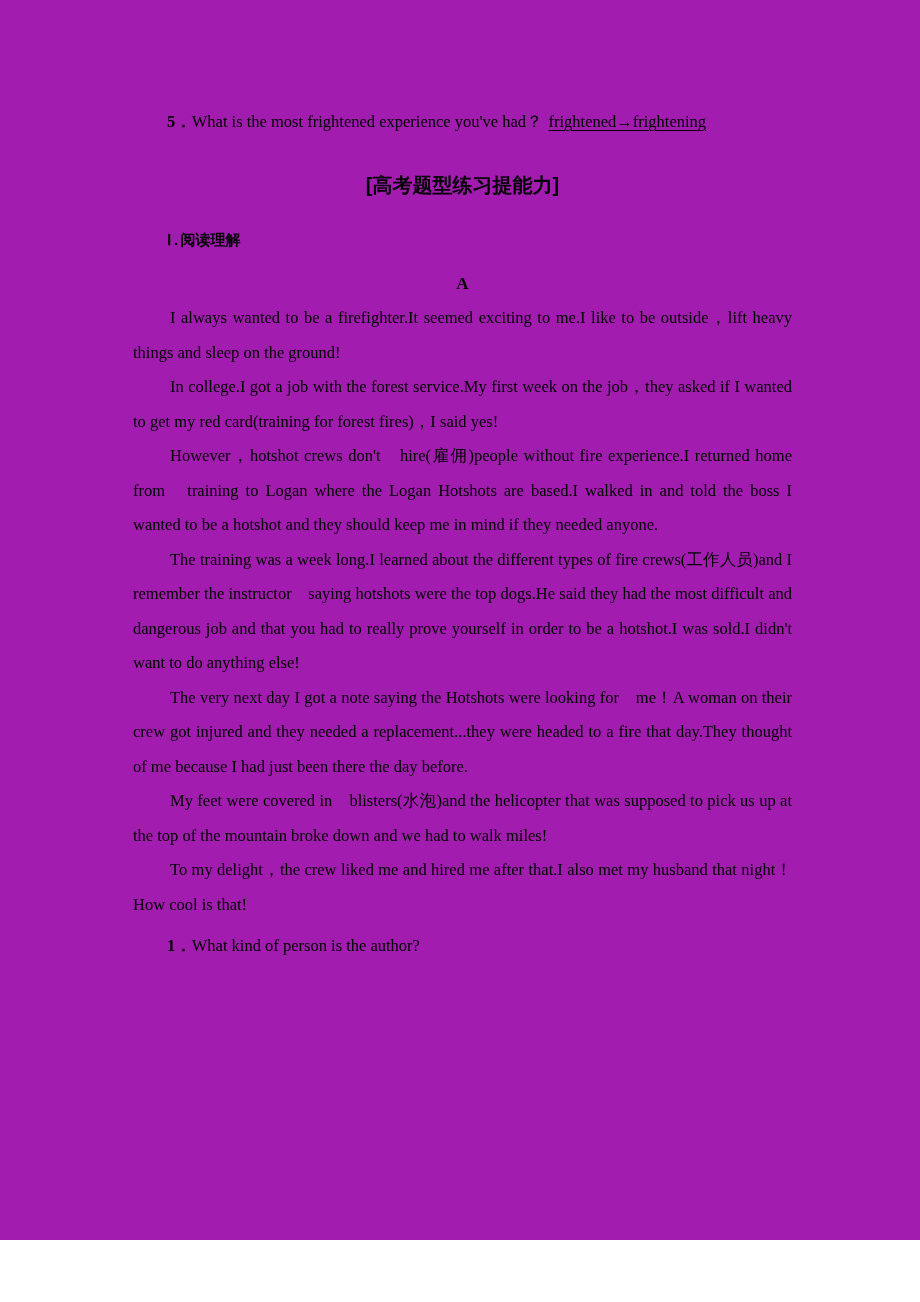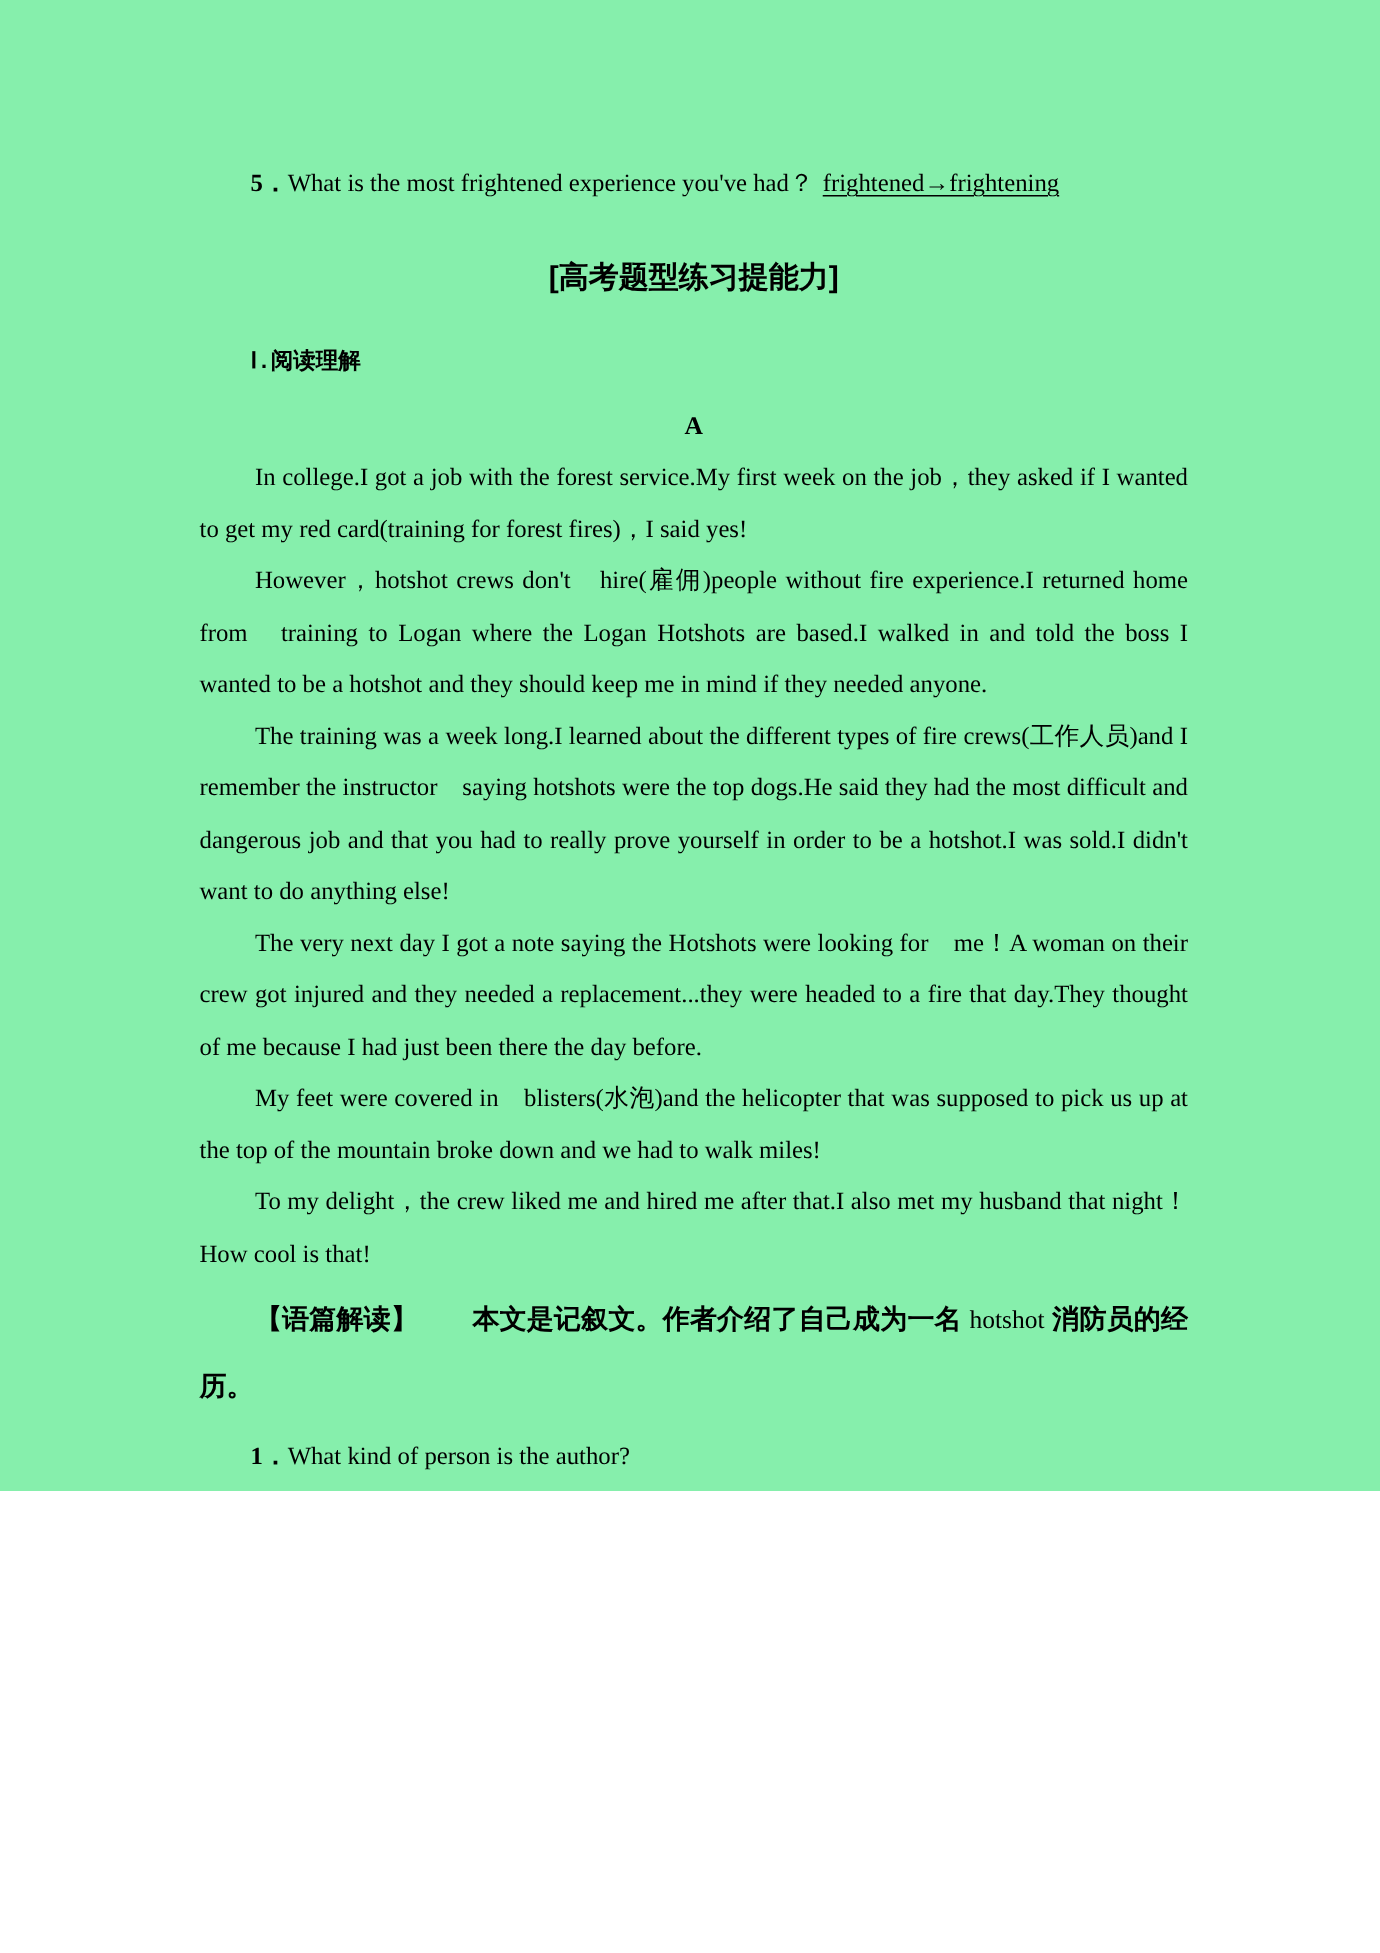--- a/index.html
+++ b/index.html
@@ -1,20 +1,20 @@
 <!DOCTYPE html>
 <html><head>
 <meta charset="utf-8">
 <style>
   html, body { margin: 0; padding: 0; background: #ffffff; }
   .page {
     position: relative;
     width: 920px;
-    height: 994px;
-    background: #86efac;
+    height: 1240px;
+    background: #a21caf;
     color: #000000;
     font-family: "Liberation Serif", serif;
     overflow: hidden;
     box-sizing: border-box;
   }
   .content {
     margin: 0 128px 0 133px;   
     padding-top: 110px;
   }
 
@@ -97,26 +97,26 @@
 
     <p class="q-line"><span class="q-num">5．</span><span>What is the most frightened experience you've had？</span><span class="correction">frightened→frightening</span></p>
 
     <h2 class="section-header">[高考题型练习提能力]</h2>
 
     <h3 class="subsection">Ⅰ.阅读理解</h3>
 
     <div class="passage-label">A</div>
 
     <div class="passage">
+      <p>I always wanted to be a firefighter.It seemed exciting to me.I like to be outside，lift heavy things and sleep on the ground!</p>
       <p>In college.I got a job with the forest service.My first week on the job，they asked if I wanted to get my red card(training for forest fires)，I said yes!</p>
       <p>However，hotshot crews don't　hire(雇佣)people without fire experience.I returned home from　training to Logan where the Logan Hotshots are based.I walked in and told the boss I wanted to be a hotshot and they should keep me in mind if they needed anyone.</p>
       <p>The training was a week long.I learned about the different types of fire crews(工作人员)and I remember the instructor　saying hotshots were the top dogs.He said they had the most difficult and dangerous job and that you had to really prove yourself in order to be a hotshot.I was sold.I didn't want to do anything else!</p>
       <p>The very next day I got a note saying the Hotshots were looking for　me！A woman on their crew got injured and they needed a replacement...they were headed to a fire that day.They thought of me because I had just been there the day before.</p>
       <p>My feet were covered in　blisters(水泡)and the helicopter that was supposed to pick us up at the top of the mountain broke down and we had to walk miles!</p>
       <p>To my delight，the crew liked me and hired me after that.I also met my husband that night！How cool is that!</p>
     </div>
 
-    <p class="analysis"><span class="analysis-cjk">【语篇解读】</span><span class="analysis-cjk">　　本文是记叙文。作者介绍了自己成为一名 </span><span class="analysis-en">hotshot</span><span class="analysis-cjk"> 消防员的经历。</span></p>
 
     <p class="q-line q1"><span class="q-num">1．</span><span>What kind of person is the author?</span></p>
 
   </div>
 </div>
 
 </body></html>

